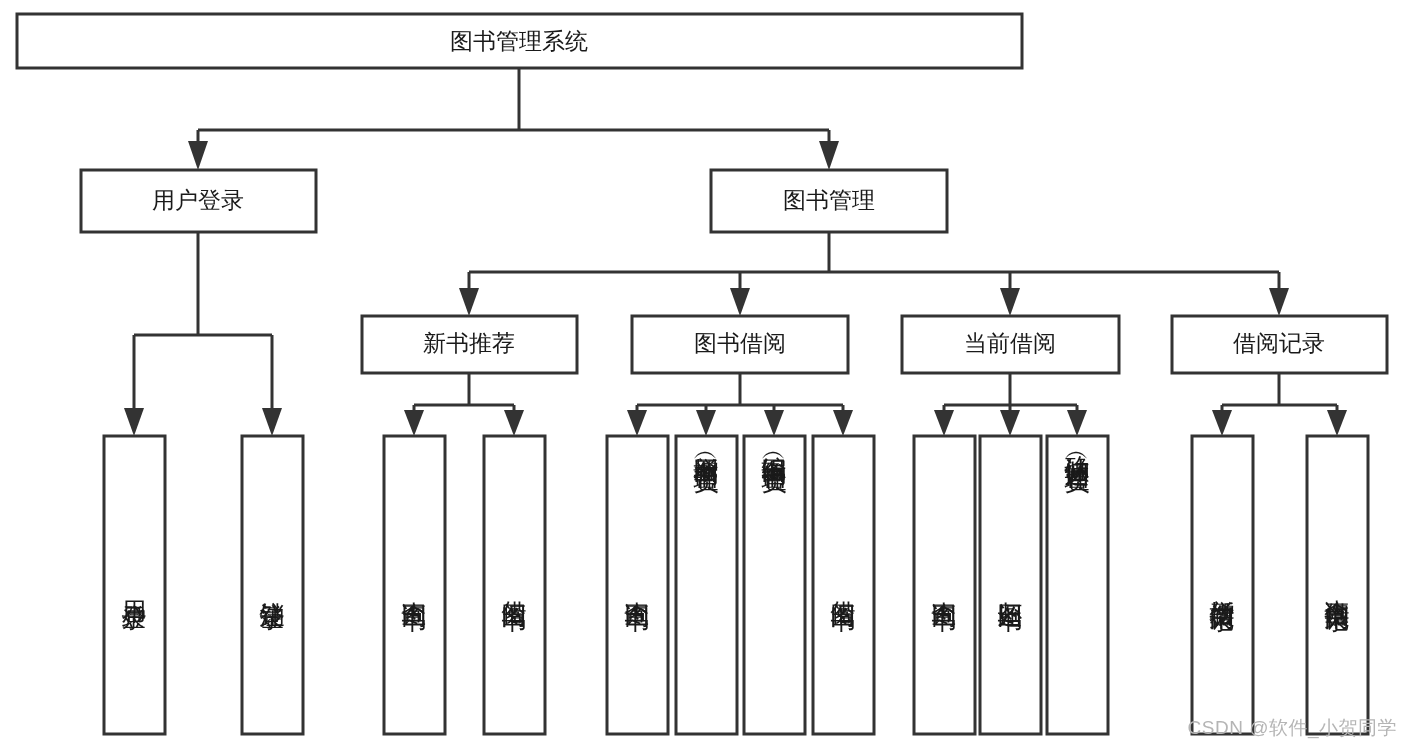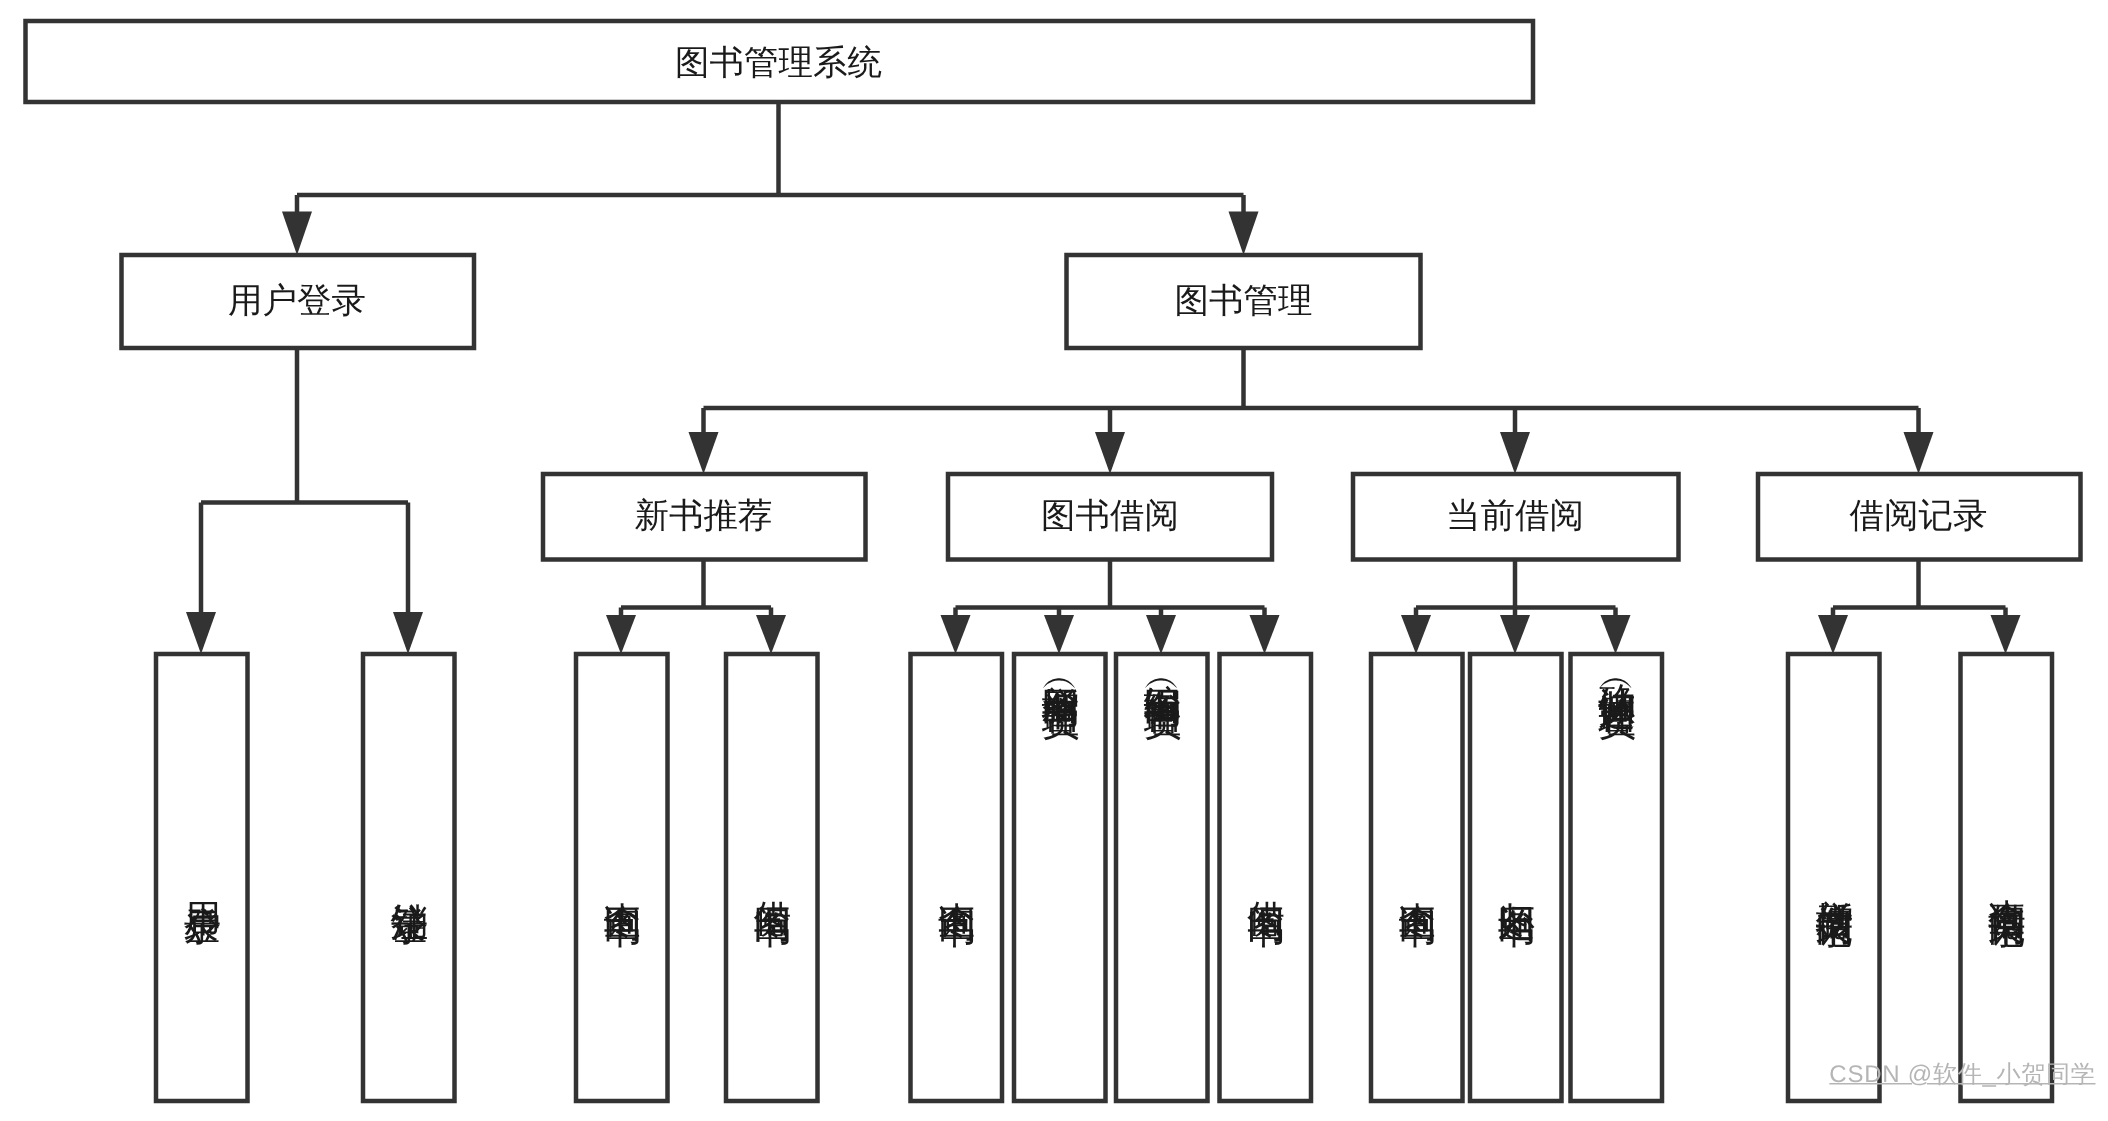--- a/index.html
+++ b/index.html
@@ -61,27 +61,26 @@
     font-size: 25px;
     line-height: 1.12;
     letter-spacing: 2px;
     color: #1a1a1a;
     white-space: nowrap;
     text-align: center;
   }
   .watermark {
     position: absolute;
     right: 8px;
-    bottom: 20px;
-    font-family: "Liberation Sans", "DejaVu Sans", sans-serif;
-    font-size: 16px;
+    bottom: 6px;
+    font-family: "Liberation Sans", "DejaVu Sans", sans-serif;
+    font-size: 19px;
     color: #b5b5b5;
     letter-spacing: 0.5px;
     white-space: nowrap;
-    text-decoration: underline;
   }
 </style>
 </head>
 <body>
 
 <div id="diagram-root">
 
   <svg class="diagram" viewBox="0 0 1405 747">
 
     <g>

